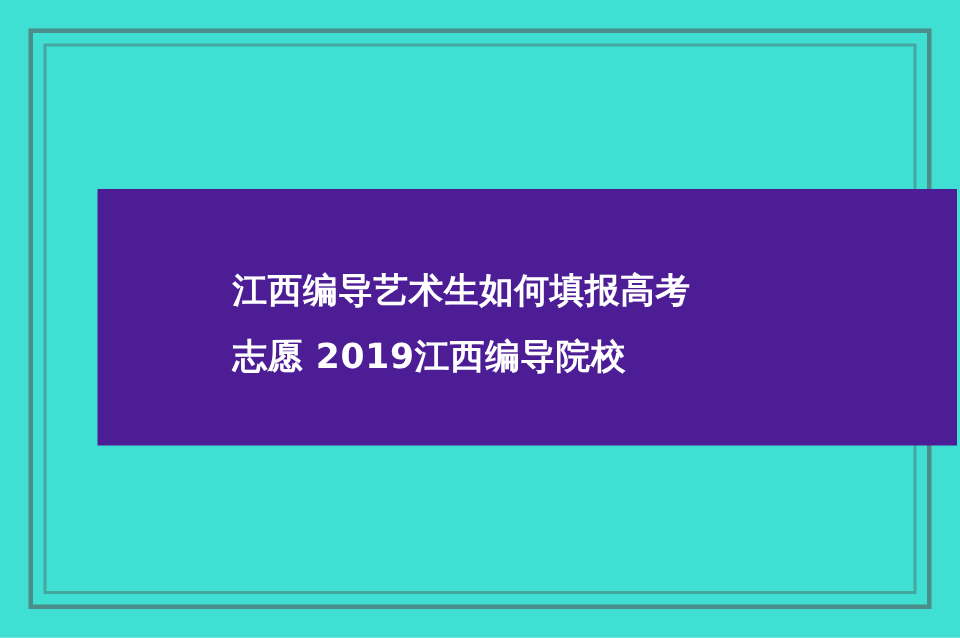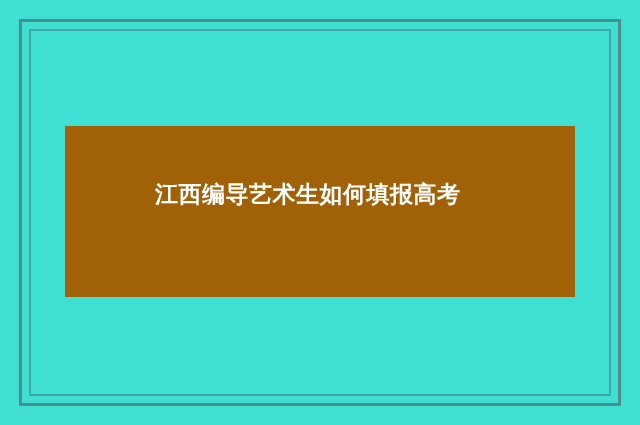--- a/index.html
+++ b/index.html
@@ -44,23 +44,23 @@
     border: 2px solid #44a8a0;
     box-sizing: border-box;
     pointer-events: none;
   }
 
   
   .content-panel {
     position: absolute;
     left: 65px;
     top: 126px;
-    width: 510px;
+    width: 573px;
     height: 171px;
-    background: #a16207;
+    background: #4c1d95;
     box-sizing: border-box;
   }
 
   
   .headline {
     position: absolute;
     left: 90px;
     top: 46px;
     width: 400px;
   }
@@ -79,16 +79,17 @@
 <body>
 
 <div class="poster">
 
   <div class="frame-outer"></div>
   <div class="frame-inner"></div>
 
   <div class="content-panel">
     <div class="headline">
       <span class="headline-line">江西编导艺术生如何填报高考</span>
+      <span class="headline-line">志愿 2019江西编导院校</span>
     </div>
   </div>
 
 </div>
 
 </body></html>

